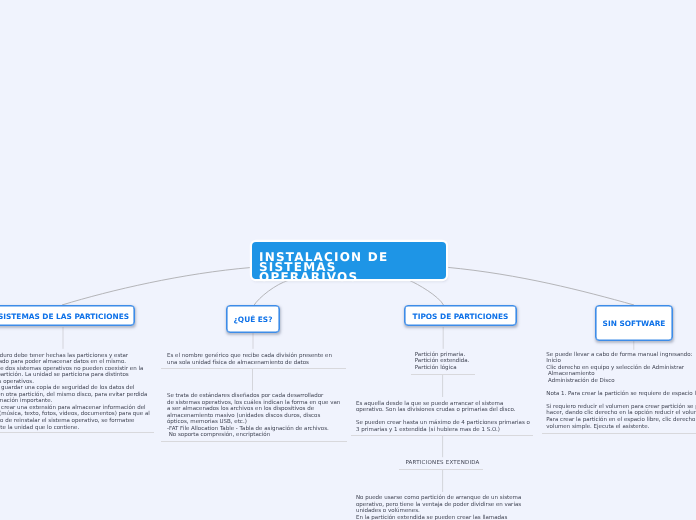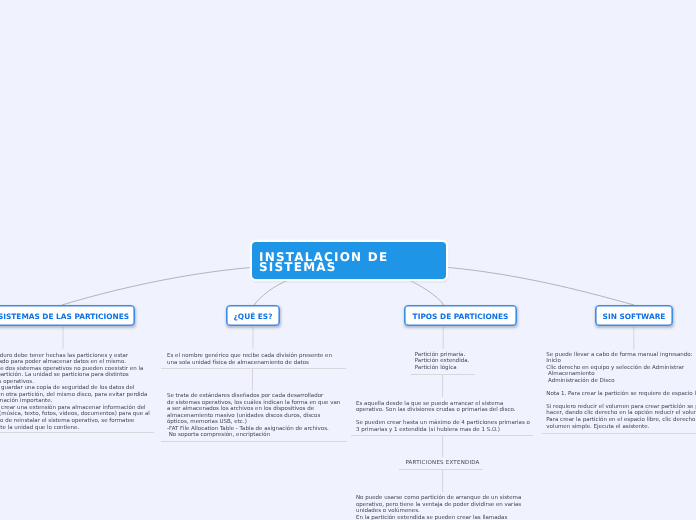--- a/index.html
+++ b/index.html
@@ -42,32 +42,33 @@
       <path d="M443.2,327 L443.2,348.8"></path>
       <path d="M442.6,375 L442.6,397"></path>
       <path d="M442.6,436 L442.6,457.2"></path>
       <path d="M442.6,470 L442.6,492"></path>
       <path d="M633.8,327 L633.8,349.8"></path>
     </g>
   </svg>
 
   <div class="center-node" style="left:252px;top:242px;width:194px;height:37px;padding:10px 0 0 7px;">
     <div>INSTALACION DE SISTEMAS</div>
+    <div>OPERARIVOS</div>
   </div>
 
   <div class="branch" style="left:-8px;top:305px;width:143px;height:21px;">
     <span>SISTEMAS DE LAS PARTICIONES</span>
   </div>
-  <div class="branch" style="left:226px;top:305px;width:54px;height:21px;">
+  <div class="branch" style="left:226px;top:305px;width:54px;height:28px;">
     <span>¿QUÉ ES?</span>
   </div>
   <div class="branch" style="left:387px;top:305px;width:113px;height:21px;margin-left:17px;">
     <span>TIPOS DE PARTICIONES</span>
   </div>
-  <div class="branch" style="left:595px;top:305px;width:78px;height:21px;">
+  <div class="branch" style="left:595px;top:305px;width:78px;height:36px;">
     <span>SIN SOFTWARE</span>
   </div>
 
   <div class="txt" style="left:-23px;top:352.5px;">El disco duro debe tener hechas las particiones y estar
 formateado para poder almacenar datos en el mismo.
 Dado que dos sistemas operativos no pueden coexistir en la
 misma partición. La unidad se particiona para distintos
 sistemas operativos.
 Se debe guardar una copia de seguridad de los datos del
 mismo en otra partición, del mismo disco, para evitar perdida

